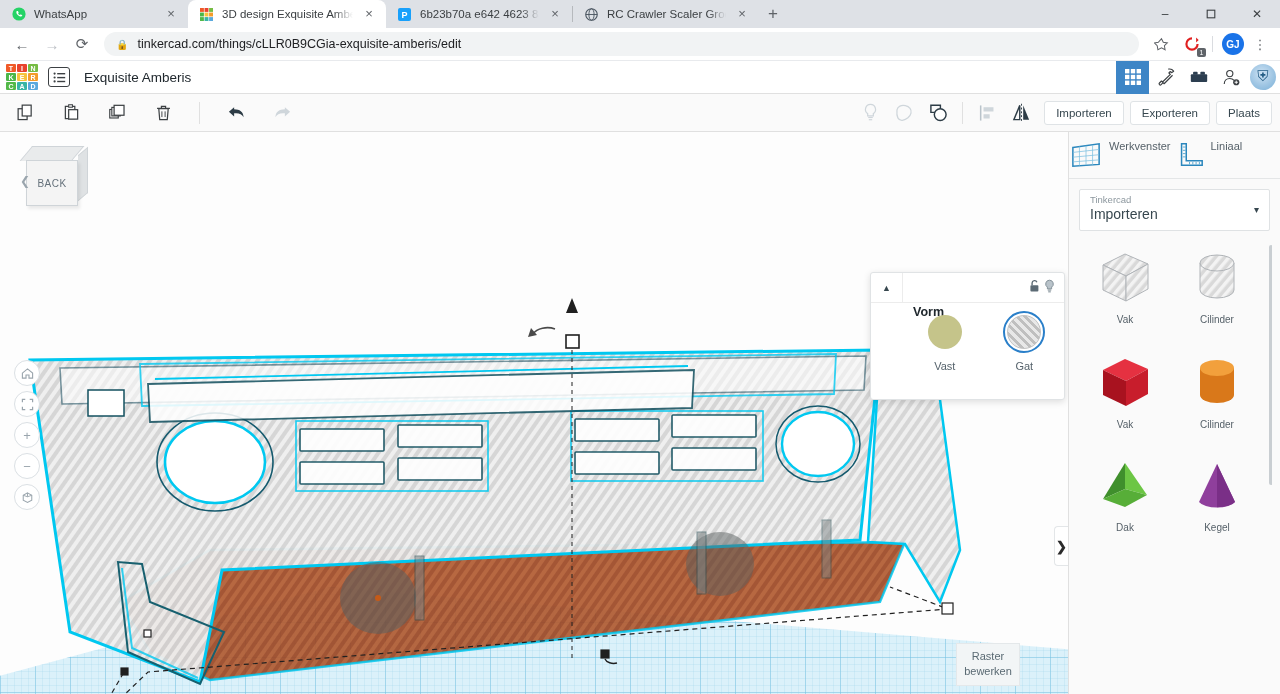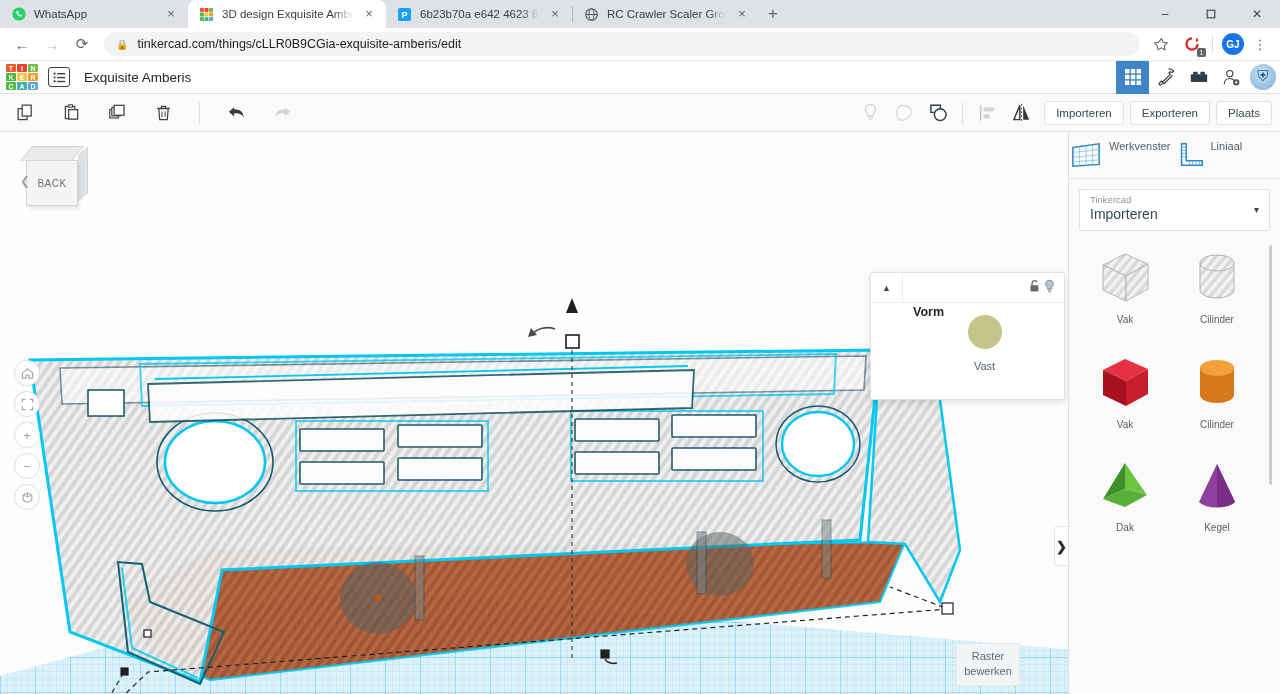--- a/index.html
+++ b/index.html
@@ -672,20 +672,24 @@
               <rect x="5.6" y="13.2" width="2.8" height="1.1" fill="#7c8a93"></rect>
             </svg>
         </span>
       </div>
     </div>
     <div class="vorm-body">
       <div class="vorm-opt">
         <div class="swatch-solid"></div>
         <div class="vorm-lbl">Vast</div>
       </div>
+      <div class="vorm-opt">
+        <div class="swatch-hole"></div>
+        <div class="vorm-lbl">Gat</div>
+      </div>
     </div>
   </div>
 
   <div class="rpanel">
     <div class="rp-top">
       <div class="rp-topitem">
         <svg width="34" height="30" viewBox="0 0 36 32">
           <path d="M4 8 L32 4 L32 26 L4 28 Z" fill="none" stroke="#2b87bd" stroke-width="1.6"></path>
           <g stroke="#7ec0e0" stroke-width="0.8">
             <path d="M11 6.9V27.4M18 6.1V26.9M25 5.2V26.4"></path>

